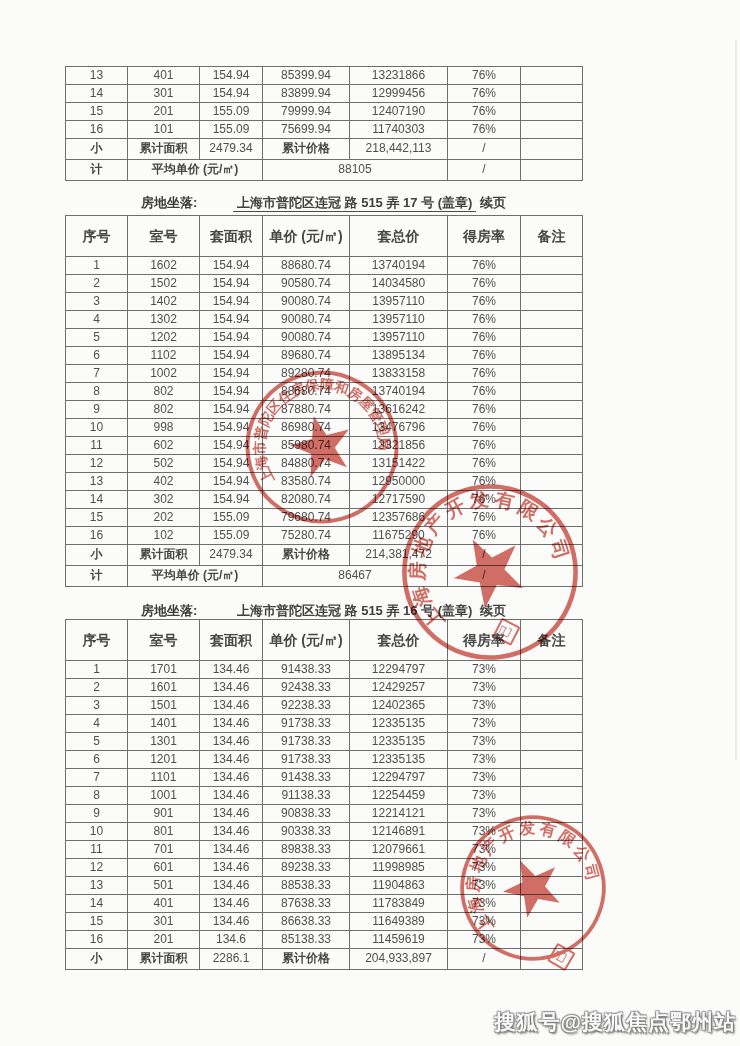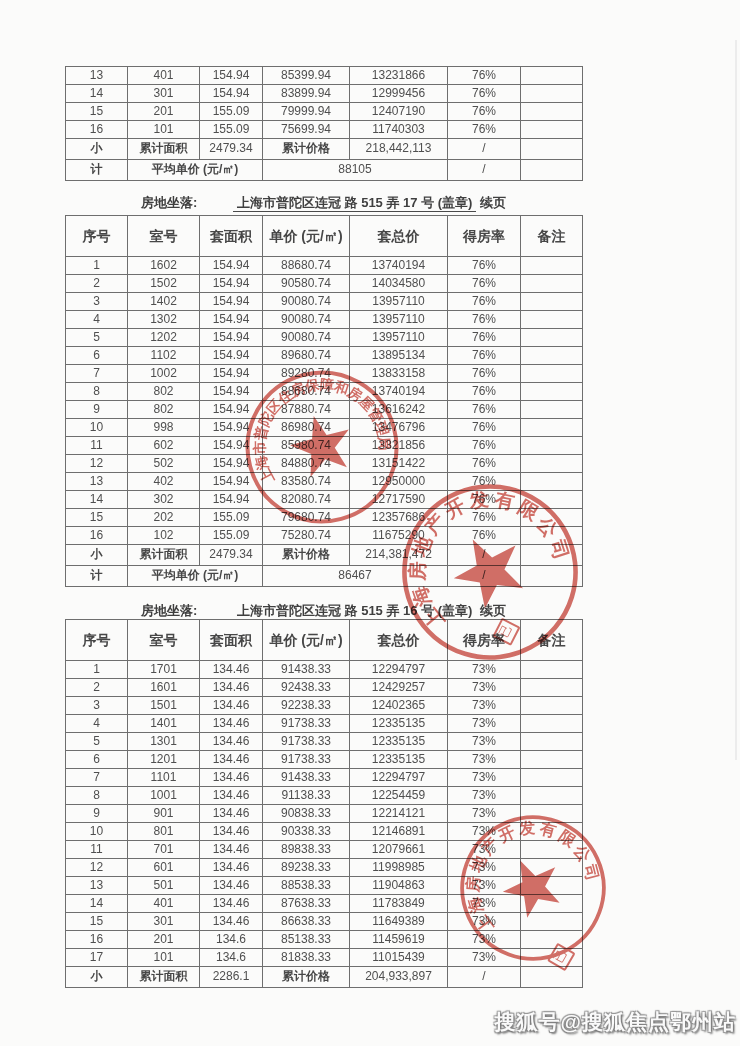--- a/index.html
+++ b/index.html
@@ -511,29 +511,20 @@
           <td>11649389</td>
           <td>73%</td>
           <td></td>
         </tr>
         <tr>
           <td>16</td>
           <td>201</td>
           <td>134.6</td>
           <td>85138.33</td>
           <td>11459619</td>
-          <td>73%</td>
-          <td></td>
-        </tr>
-        <tr>
-          <td>17</td>
-          <td>101</td>
-          <td>134.6</td>
-          <td>81838.33</td>
-          <td>11015439</td>
           <td>73%</td>
           <td></td>
         </tr>
       </tbody>
     <tfoot>
       <tr>
         <td class="lbl">小</td>
         <td class="lbl">累计面积</td>
         <td>2286.1</td>
         <td class="lbl">累计价格</td>

